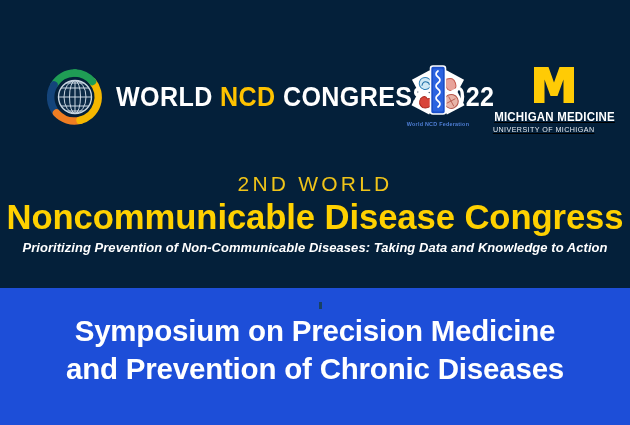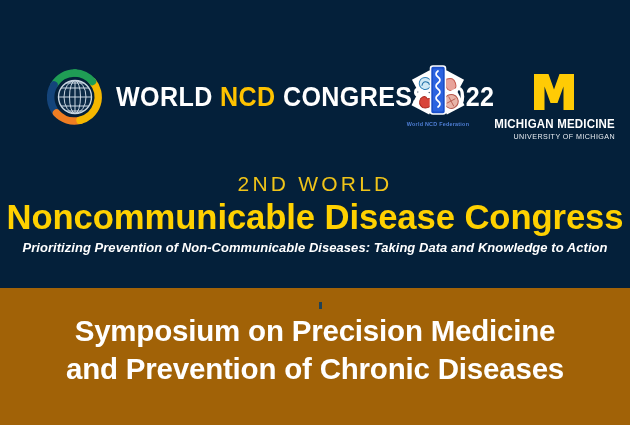--- a/index.html
+++ b/index.html
@@ -77,23 +77,24 @@
     font-weight: bold;
     font-size: 5.4px;
     letter-spacing: 0.25px;
     color: #4f7fd6;
     white-space: nowrap;
   }
 
   
   .um-logo {
     position: absolute;
-    left: 489px; top: 12px;
+    left: 489px; top: 5px;
     width: 130px;
-    text-align: right;
+    text-align: left;
+    text-decoration: underline;
   }
   .um-block-m { display: block; margin: 0 auto; }
   .um-name {
     margin-top: 3px;
     font-family: "Liberation Sans Narrow", "Liberation Sans", sans-serif;
     font-weight: bold;
     font-size: 12.5px;
     letter-spacing: 0.2px;
     color: #ffffff;
     white-space: nowrap;
@@ -150,21 +151,21 @@
     white-space: nowrap;
     transform: scaleX(0.97);
   }
 
   
   .green-band {
     position: absolute;
     left: 0; top: 288px;
     width: 630px;
     height: 137px;
-    background: #a16207;
+    background: #1d4ed8;
   }
   .band-title {
     position: absolute;
     left: 0; top: 24px;
     width: 630px;
     text-align: center;
     font-family: "Liberation Sans", sans-serif;
     font-size: 29.5px;
     font-weight: bold;
     color: #ffffff;

